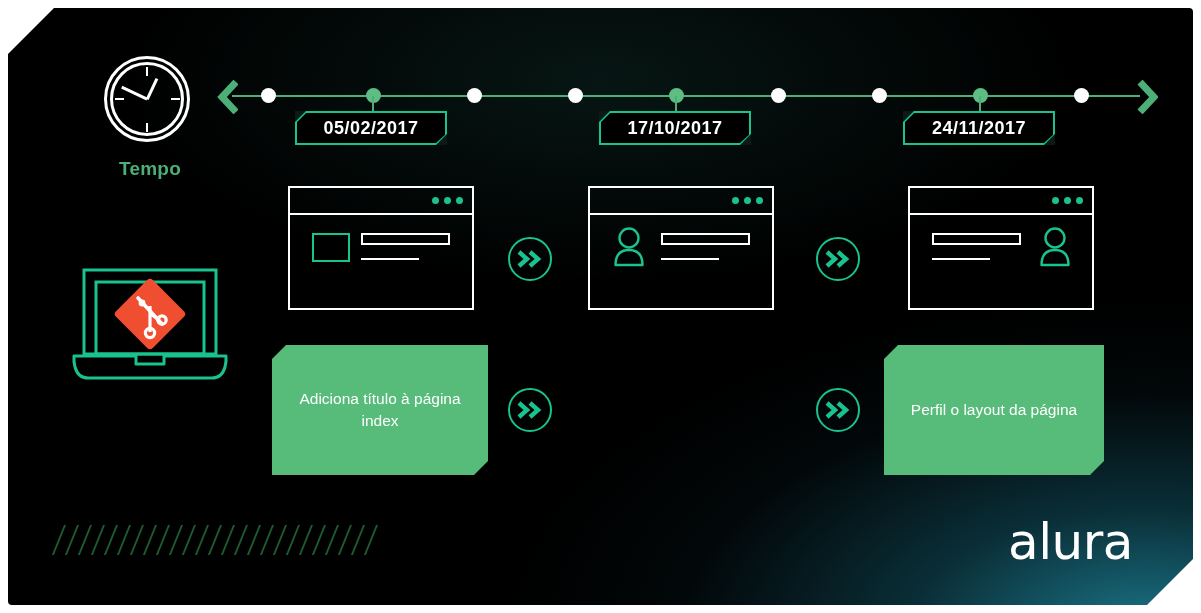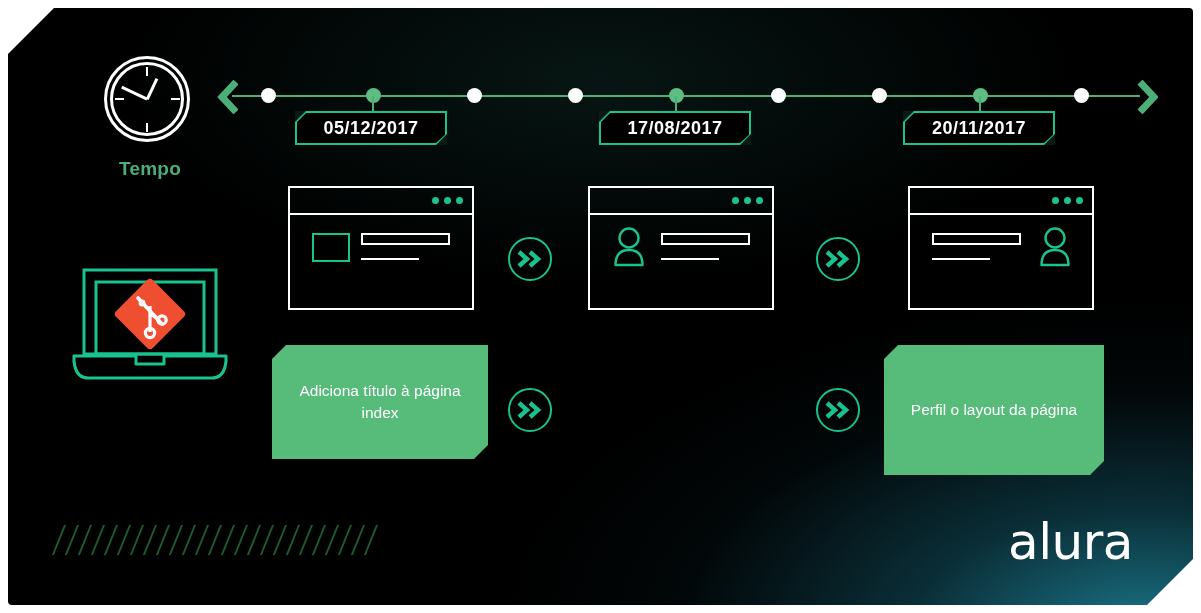--- a/index.html
+++ b/index.html
@@ -208,31 +208,31 @@
     <div class="tl-dot white" style="left:863px"></div>
 
     <div class="tl-stem" style="left:155px; height:33px"></div>
     <div class="tl-stem" style="left:458px; height:33px"></div>
     <div class="tl-stem" style="left:762px; height:33px"></div>
   </div>
 
   <div class="date-badge" style="left:295px; top:111px; width:152px;">
     <div class="frame"></div>
     <div class="inner"></div>
-    <span>05/12/2017</span>
+    <span>05/02/2017</span>
   </div>
   <div class="date-badge" style="left:599px; top:111px; width:152px;">
     <div class="frame"></div>
     <div class="inner"></div>
-    <span>17/08/2017</span>
+    <span>17/10/2017</span>
   </div>
   <div class="date-badge" style="left:903px; top:111px; width:152px;">
     <div class="frame"></div>
     <div class="inner"></div>
-    <span>20/11/2017</span>
+    <span>24/11/2017</span>
   </div>
 
   <div id="laptop">
     <svg width="180" height="120" viewBox="0 0 180 120">
 
       <path d="M18 8 H150 V92 H18 Z" fill="none" stroke="#19c28e" stroke-width="3"></path>
       <path d="M30 20 H138 V92 H30 Z" fill="none" stroke="#19c28e" stroke-width="3"></path>
 
       <path d="M8 94 H70 L70 102 H98 L98 94 H160 C160 94 162 116 146 116 H22 C6 116 8 94 8 94 Z" fill="none" stroke="#19c28e" stroke-width="3" stroke-linejoin="round"></path>
 
@@ -313,21 +313,21 @@
       <path d="M13 2 L21 9 L13 16" fill="none" stroke="#19c28e" stroke-width="4.4" stroke-linecap="butt"></path>
     </svg>
   </div>
   <div class="chev" style="left:816px; top:237px;">
     <svg width="26" height="18" viewBox="0 0 26 18">
       <path d="M2 2 L10 9 L2 16" fill="none" stroke="#19c28e" stroke-width="4.4" stroke-linecap="butt"></path>
       <path d="M13 2 L21 9 L13 16" fill="none" stroke="#19c28e" stroke-width="4.4" stroke-linecap="butt"></path>
     </svg>
   </div>
 
-  <div class="card" style="left:272px; top:345px; width:216px; height:114px;">
+  <div class="card" style="left:272px; top:345px; width:216px; height:130px;">
     <span>Adiciona título à página index</span>
   </div>
 
 
   <div class="card" style="left:884px; top:345px; width:220px; height:130px;">
     <span>Perfil o layout da página</span>
   </div>
 
   <div class="chev" style="left:508px; top:388px;">
     <svg width="26" height="18" viewBox="0 0 26 18">

